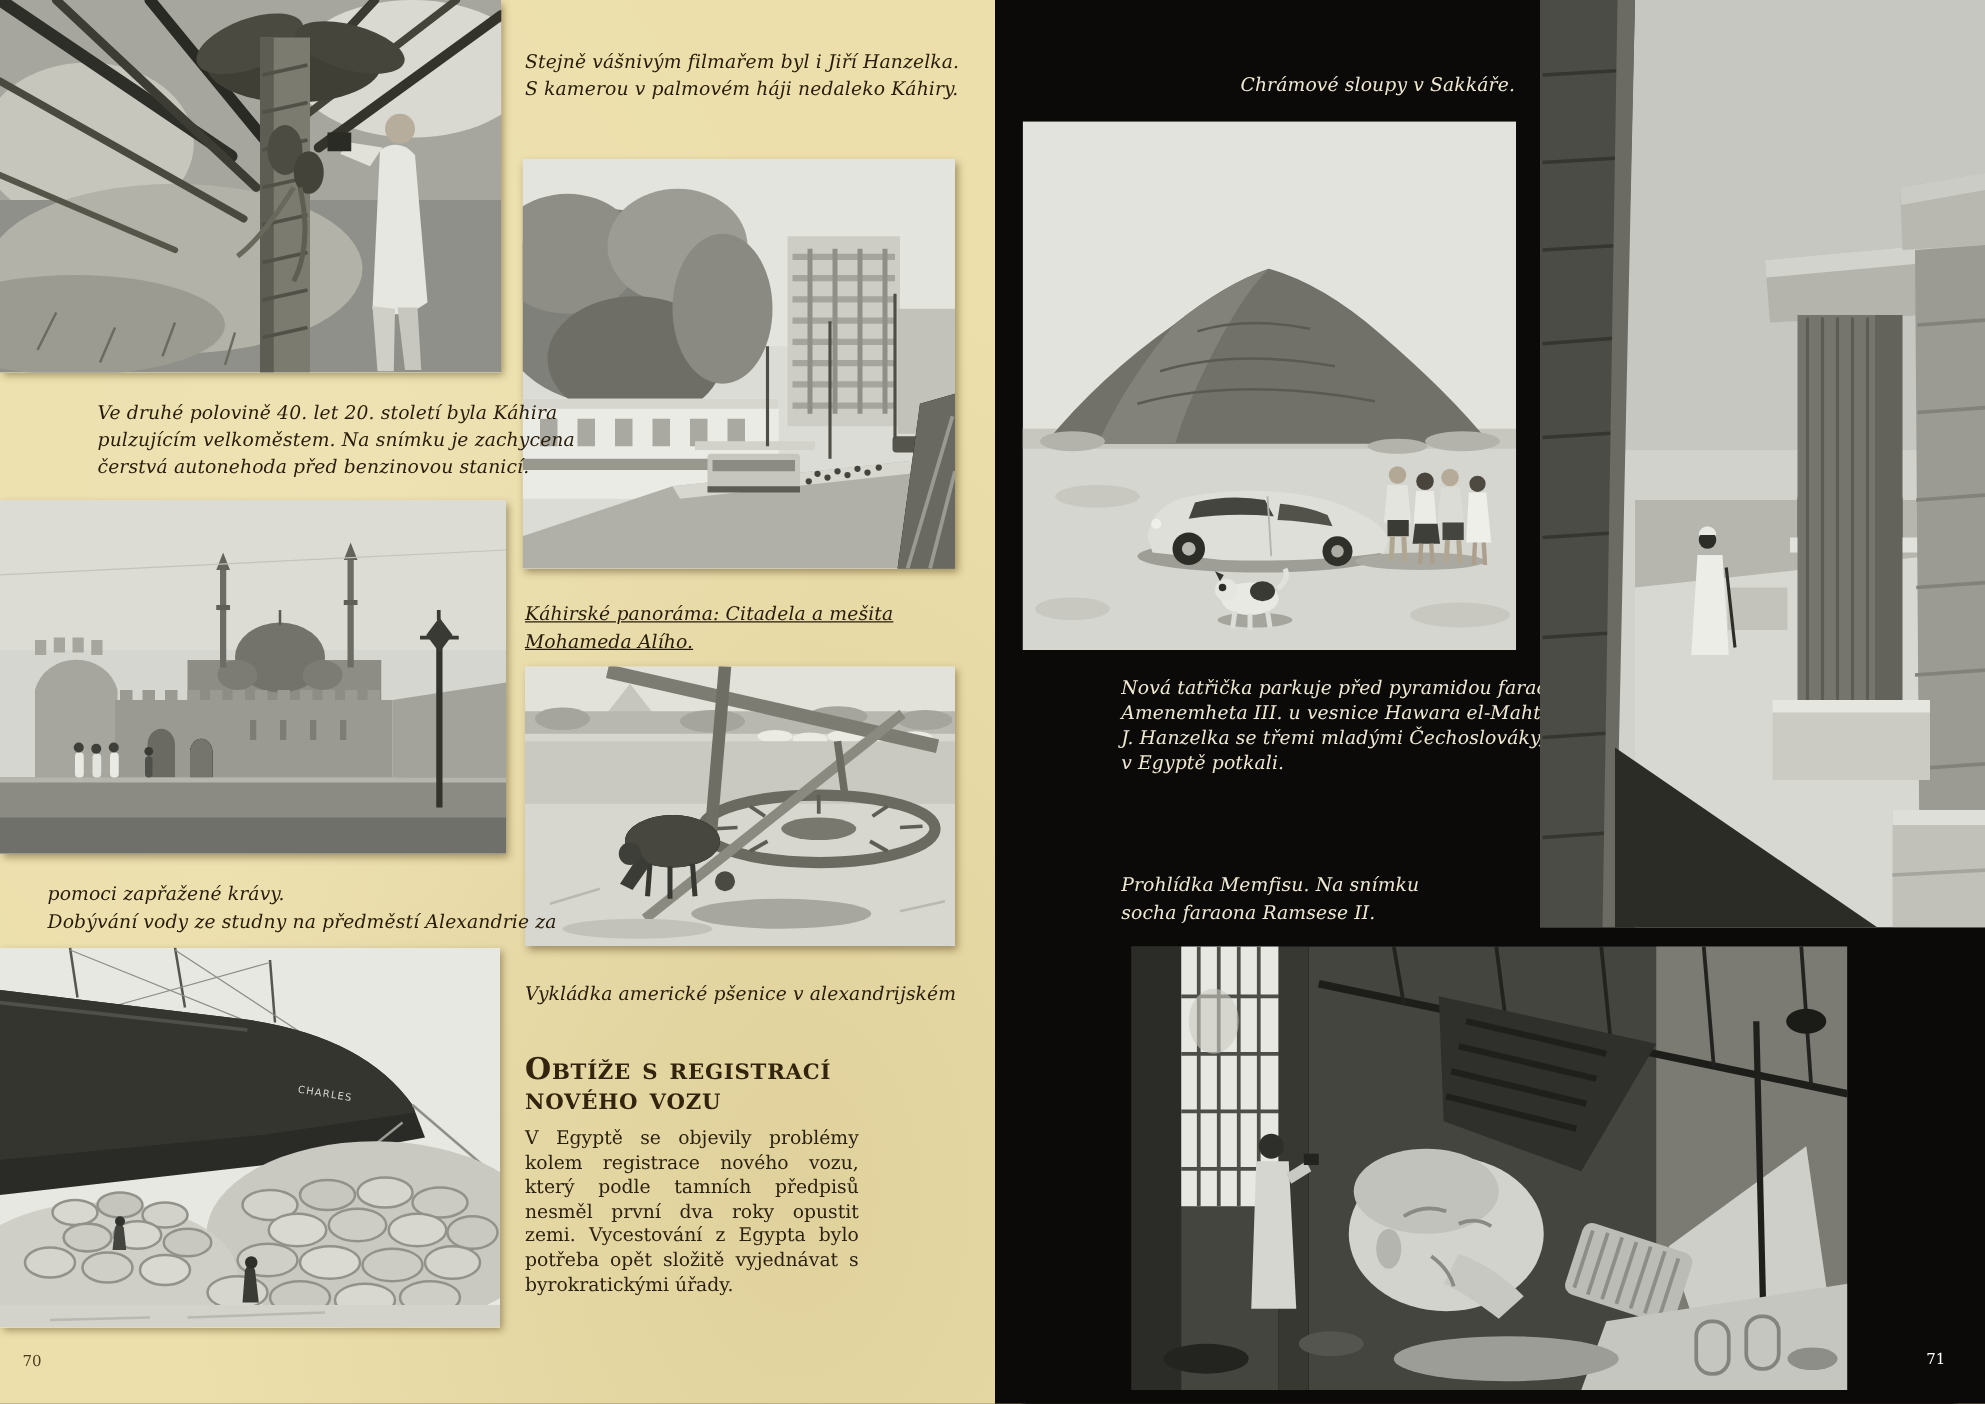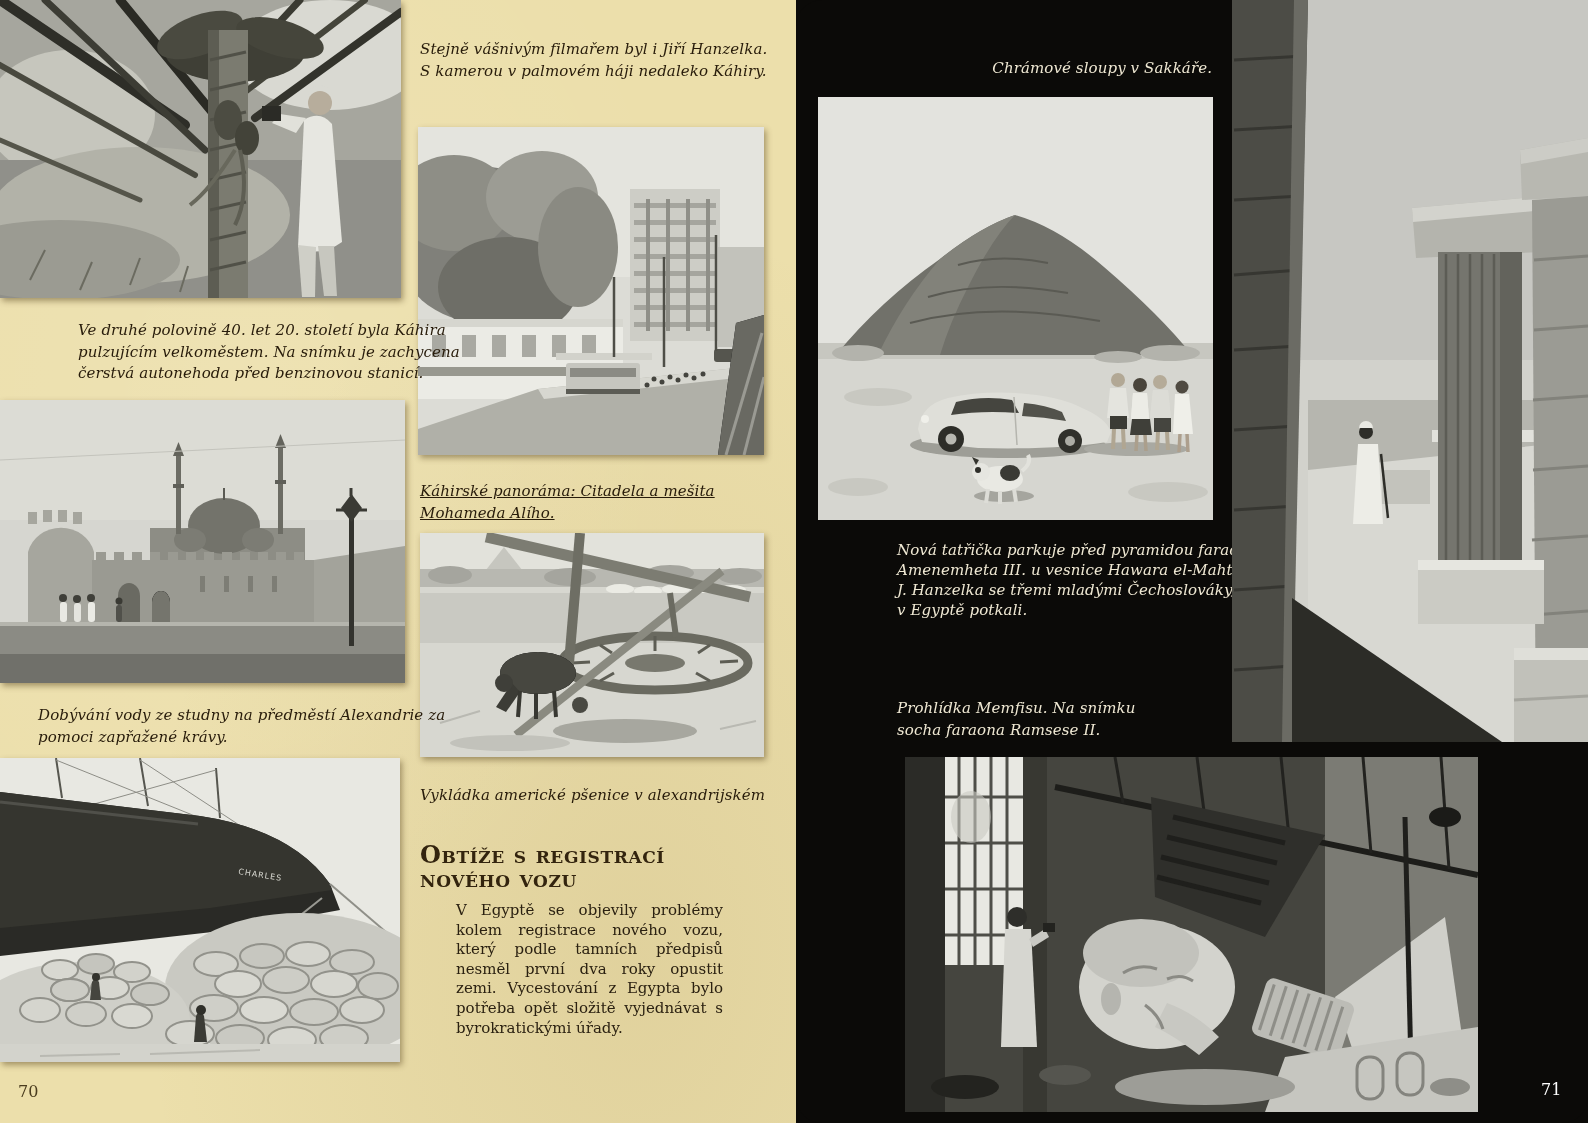--- a/index.html
+++ b/index.html
@@ -19,21 +19,21 @@
        color:#271b0a;letter-spacing:.1px;}
   .cap-r{text-align:left;}
   .page-right .cap{color:#efe8d3;}
   .cap .ln{white-space:nowrap;}
   .cap-nova .ln{line-height:20px;}
   .heading{position:absolute;font-variant:small-caps;font-weight:bold;
        font-size:24px;line-height:24px;letter-spacing:.6px;color:#33240e;}
   .heading::first-letter{font-size:24px;font-variant:normal;}
   .bodytext{position:absolute;font-size:15px;line-height:19.6px;color:#2b2111;
        text-align:justify;hyphens:auto;}
-  .pagenum{position:absolute;font-size:16px;color:#4a3c1e;}
+  .pagenum{position:absolute;font-size:12px;color:#4a3c1e;}
   .pagenum-r{color:#ffffff;}
 </style>
 </head>
 <body>
 
 <div class="page page-left">
 
   <div class="photo" style="left:0;top:0;width:401px;height:298px;">
     <svg viewBox="0 0 401 298" preserveAspectRatio="none">
       <rect width="401" height="298" fill="#a6a69e"></rect>
@@ -293,22 +293,22 @@
       <ellipse cx="205" cy="198" rx="72" ry="12" fill="#a7a79f"></ellipse>
       <ellipse cx="90" cy="210" rx="60" ry="8" fill="#c2c2bb"></ellipse>
       <g stroke="#b9b9b2" stroke-width="2">
         <line x1="20" y1="190" x2="60" y2="178"></line>
           <line x1="300" y1="196" x2="336" y2="188"></line>
       </g>
     </svg>
   </div>
 
   <div class="cap cap-r" style="left:38px;top:705px;width:360px;">
+    <div class="ln">pomoci zapřažené krávy.</div>
     <div class="ln">Dobývání vody ze studny na předměstí Alexandrie za</div>
-    <div class="ln">pomoci zapřažené krávy.</div>
   </div>
 
   <div class="photo" style="left:0;top:758px;width:400px;height:304px;">
     <svg viewBox="0 0 400 304" preserveAspectRatio="none">
       <rect width="400" height="304" fill="#e8e8e2"></rect>
       <g stroke="#56564f" stroke-width="2">
         <line x1="62" y1="40" x2="56" y2="0"></line>
           <line x1="148" y1="48" x2="140" y2="0"></line>
         <line x1="220" y1="60" x2="216" y2="10"></line>
       </g>
@@ -363,21 +363,21 @@
           <line x1="40" y1="298" x2="120" y2="296"></line>
       </g>
     </svg>
   </div>
 
   <div class="cap" style="left:420px;top:785px;">
     <div class="ln">Vykládka americké pšenice v alexandrijském</div>
   </div>
 
   <div class="heading" style="left:420px;top:843px;width:276px;">Obtíže s registrací nového vozu</div>
-  <div class="bodytext" style="left:420px;top:901px;width:267px;margin-left:36px;">V Egyptě se objevily problémy kolem registrace nového vozu, který podle tamních předpisů nesměl první dva roky opustit zemi. Vycestování z Egypta bylo potřeba opět složitě vyjednávat s byrokratickými úřady.</div>
+  <div class="bodytext" style="left:420px;top:901px;width:267px;">V Egyptě se objevily problémy kolem registrace nového vozu, který podle tamních předpisů nesměl první dva roky opustit zemi. Vycestování z Egypta bylo potřeba opět složitě vyjednávat s byrokratickými úřady.</div>
 
   <div class="pagenum" style="left:18px;top:1082px;">70</div>
 </div>
 
 <div class="page page-right">
 
   <div class="cap" style="right:376px;top:58px;white-space:nowrap;">Chrámové sloupy v Sakkáře.</div>
 
   <div class="photo" style="left:22px;top:97px;width:395px;height:423px;">
     <svg viewBox="0 0 395 423" preserveAspectRatio="none">

